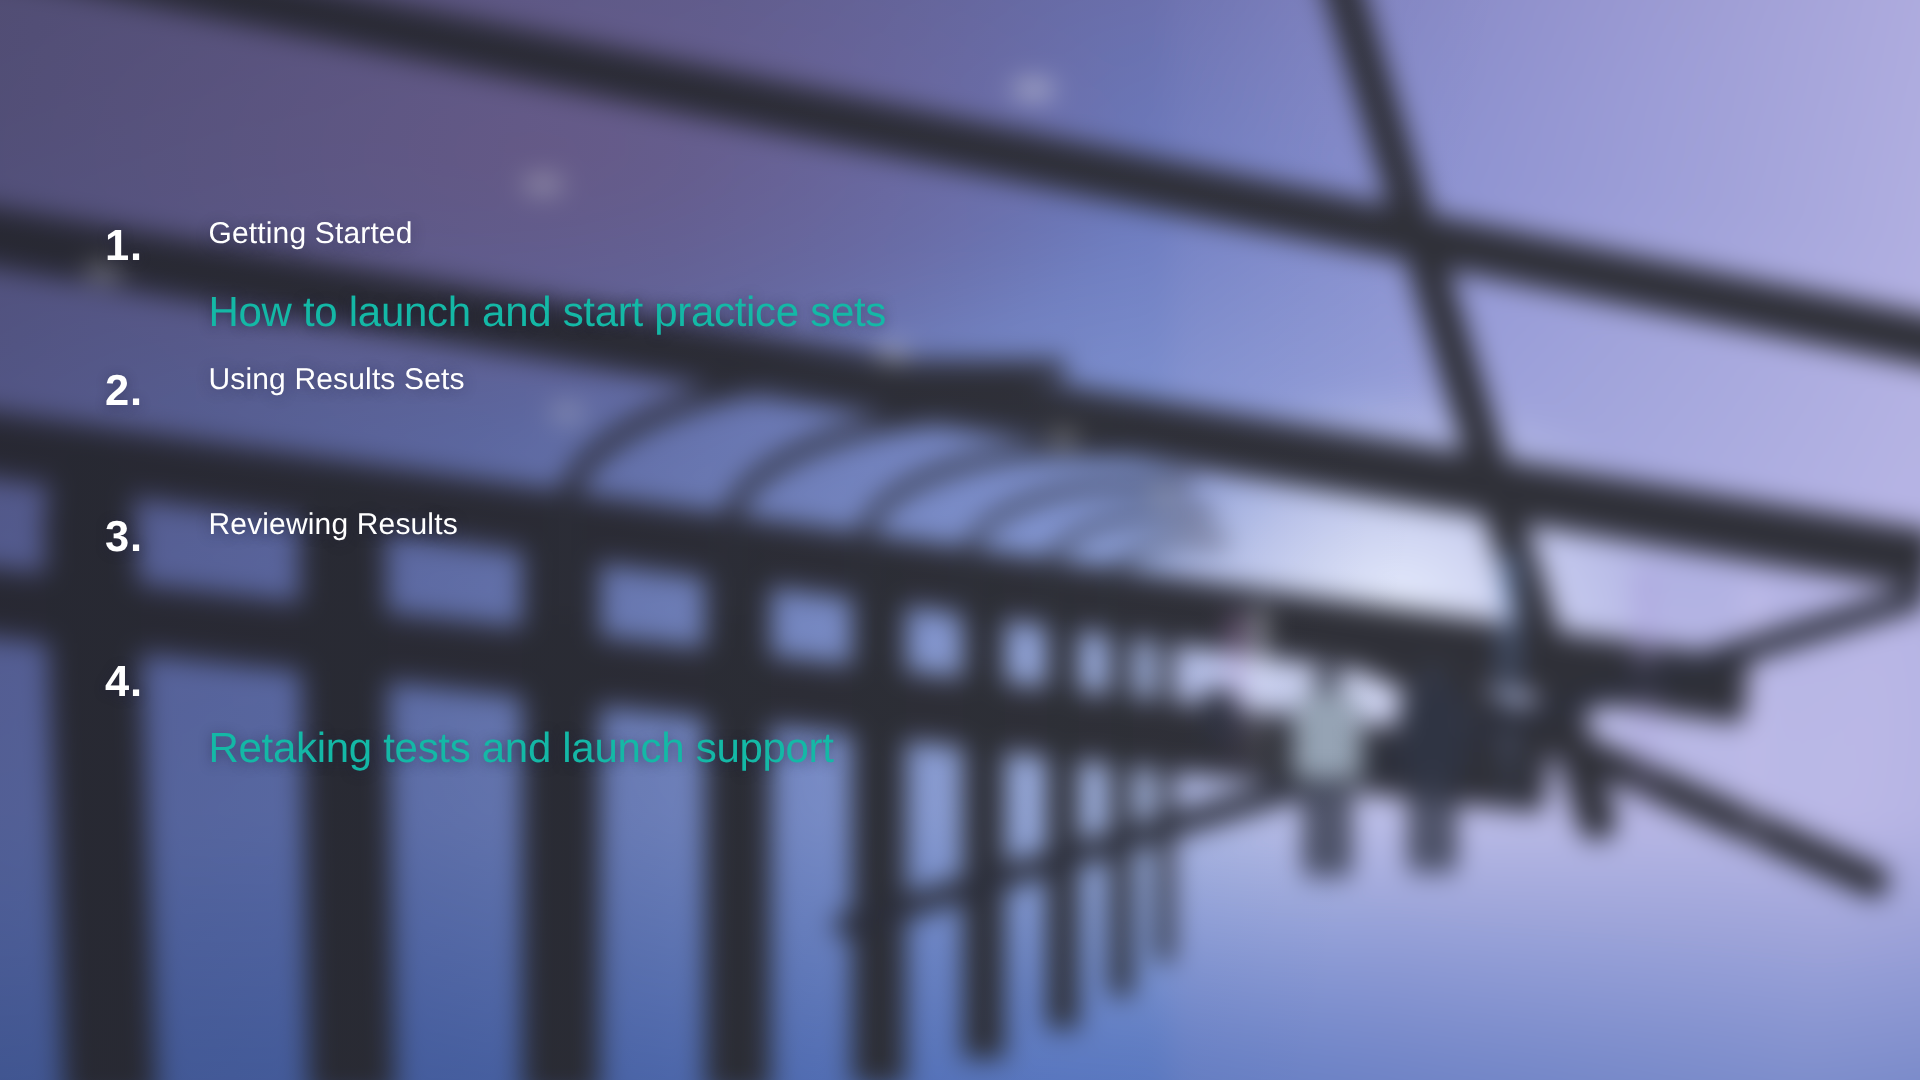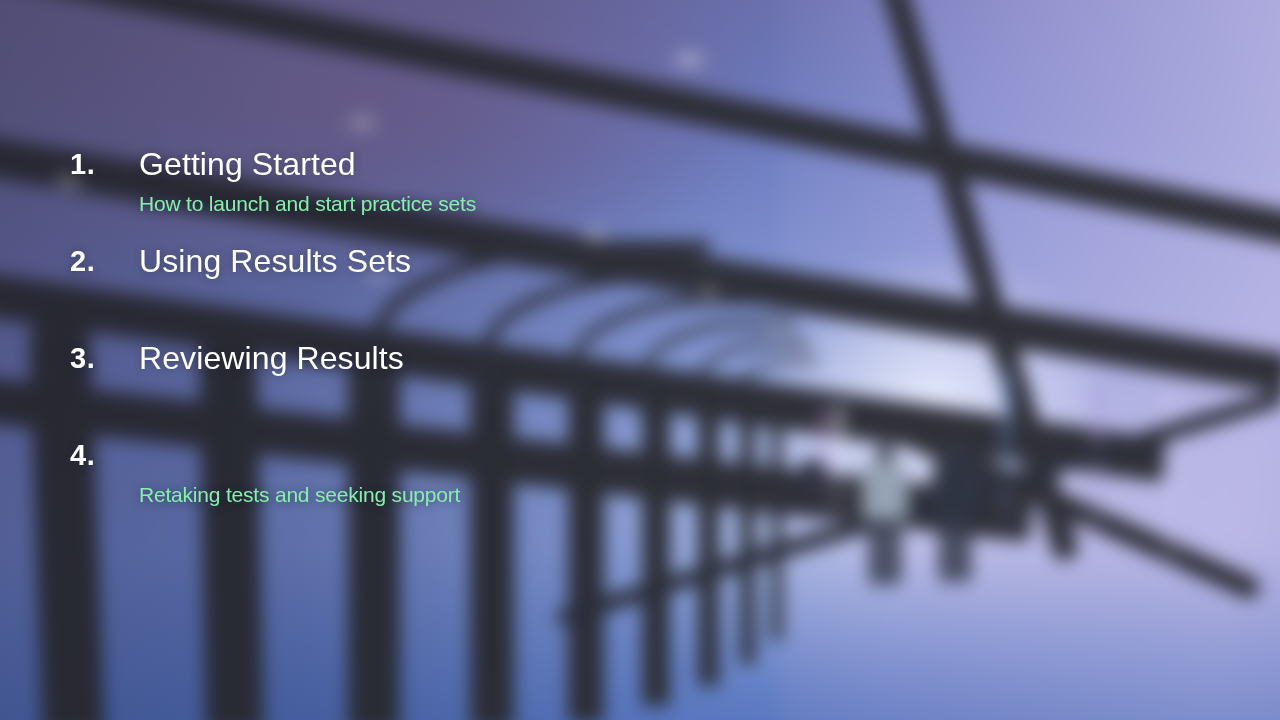--- a/index.html
+++ b/index.html
@@ -176,37 +176,37 @@
     font-size:29px;
     font-weight:700;
     letter-spacing:0.5px;
     color:#ffffff;
     text-shadow:0 1px 8px rgba(30,30,60,0.45);
   }
 
   .item-head {
     position:absolute;
     left:139px; top:-2px;
-    font-size:32px;
+    font-size:20px;
     font-weight:300;
     letter-spacing:0.1px;
     line-height:1.25;
     color:#ffffff;
     text-shadow:0 1px 9px rgba(30,30,60,0.42);
     white-space:nowrap;
   }
 
   .item-sub {
     position:absolute;
     left:139px; top:44px;
-    font-size:21px;
+    font-size:28px;
     font-weight:300;
     letter-spacing:-0.2px;
     line-height:1.3;
-    color:#86efac;
+    color:#14b8a6;
     text-shadow:0 1px 8px rgba(30,30,60,0.5);
     white-space:nowrap;
   }
 </style>
 </head>
 <body>
 
 <div class="slide">
 
   <div class="photo">
@@ -289,18 +289,18 @@
         <div class="item-head">Using Results Sets</div>
       </div>
 
       <div class="item">
         <div class="item-num">3.</div>
         <div class="item-head">Reviewing Results</div>
       </div>
 
       <div class="item">
         <div class="item-num">4.</div>
-        <div class="item-sub">Retaking tests and seeking support</div>
+        <div class="item-sub">Retaking tests and launch support</div>
       </div>
 
     </div>
   </div>
 </div>
 
 </body></html>

